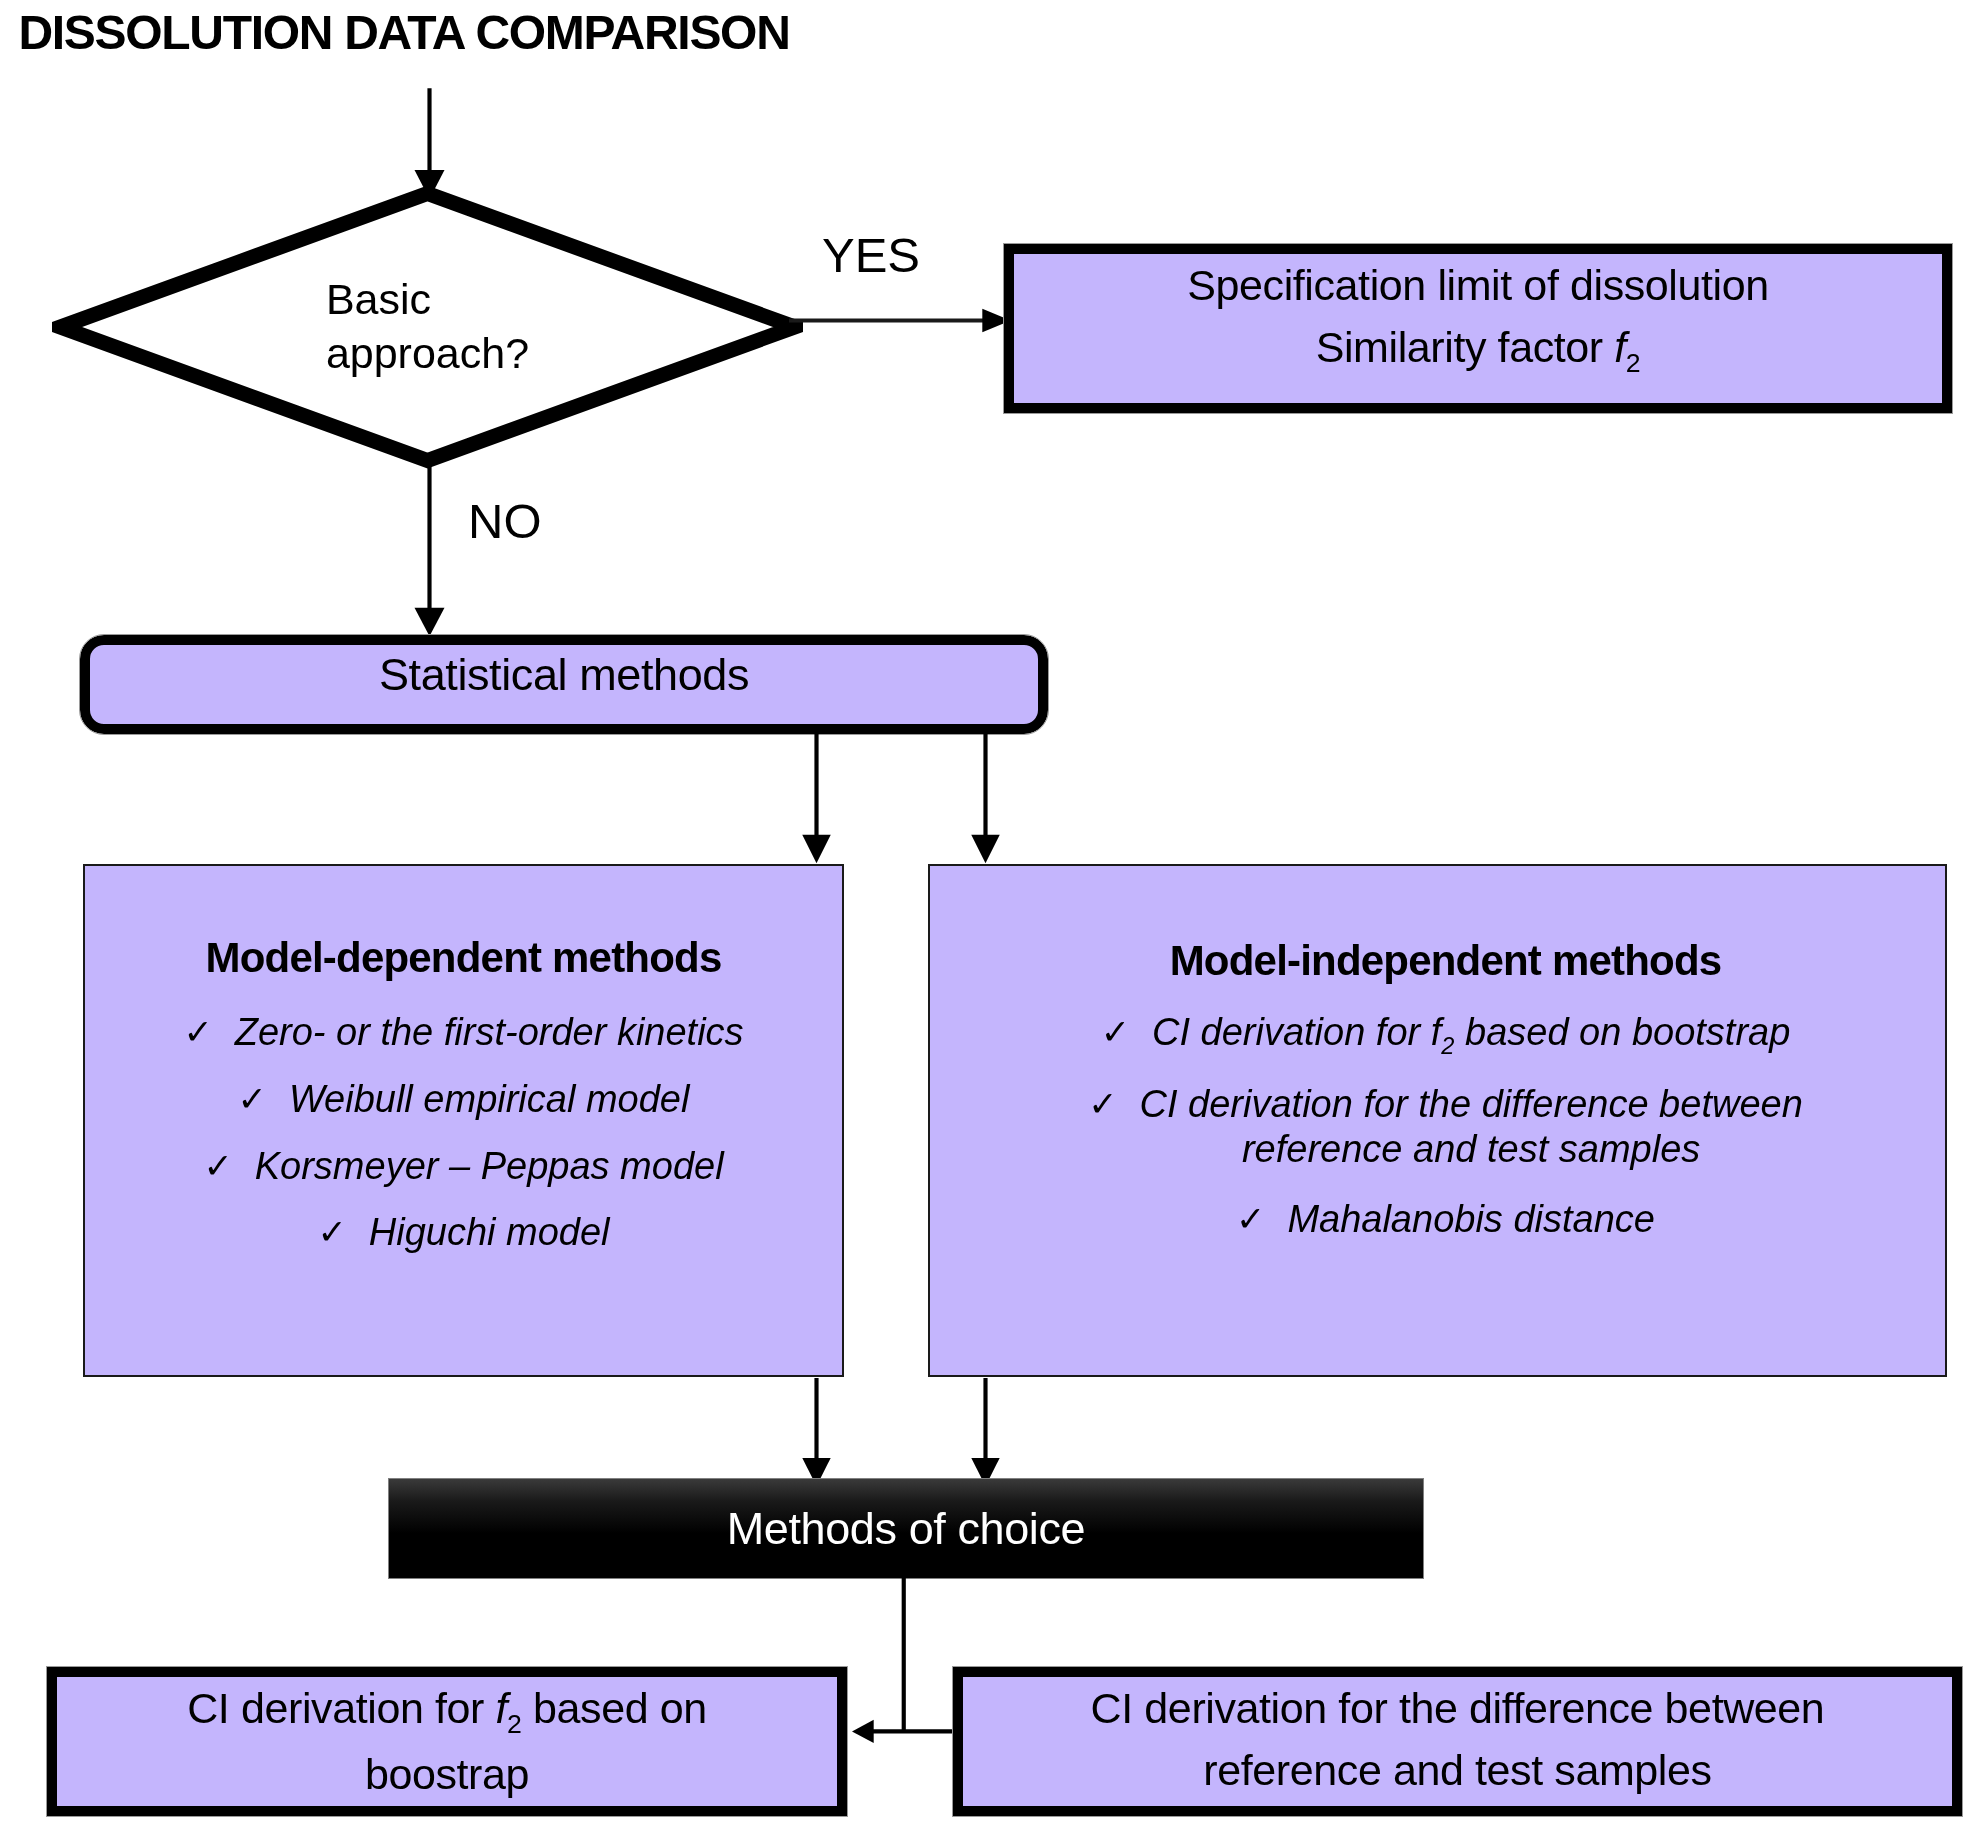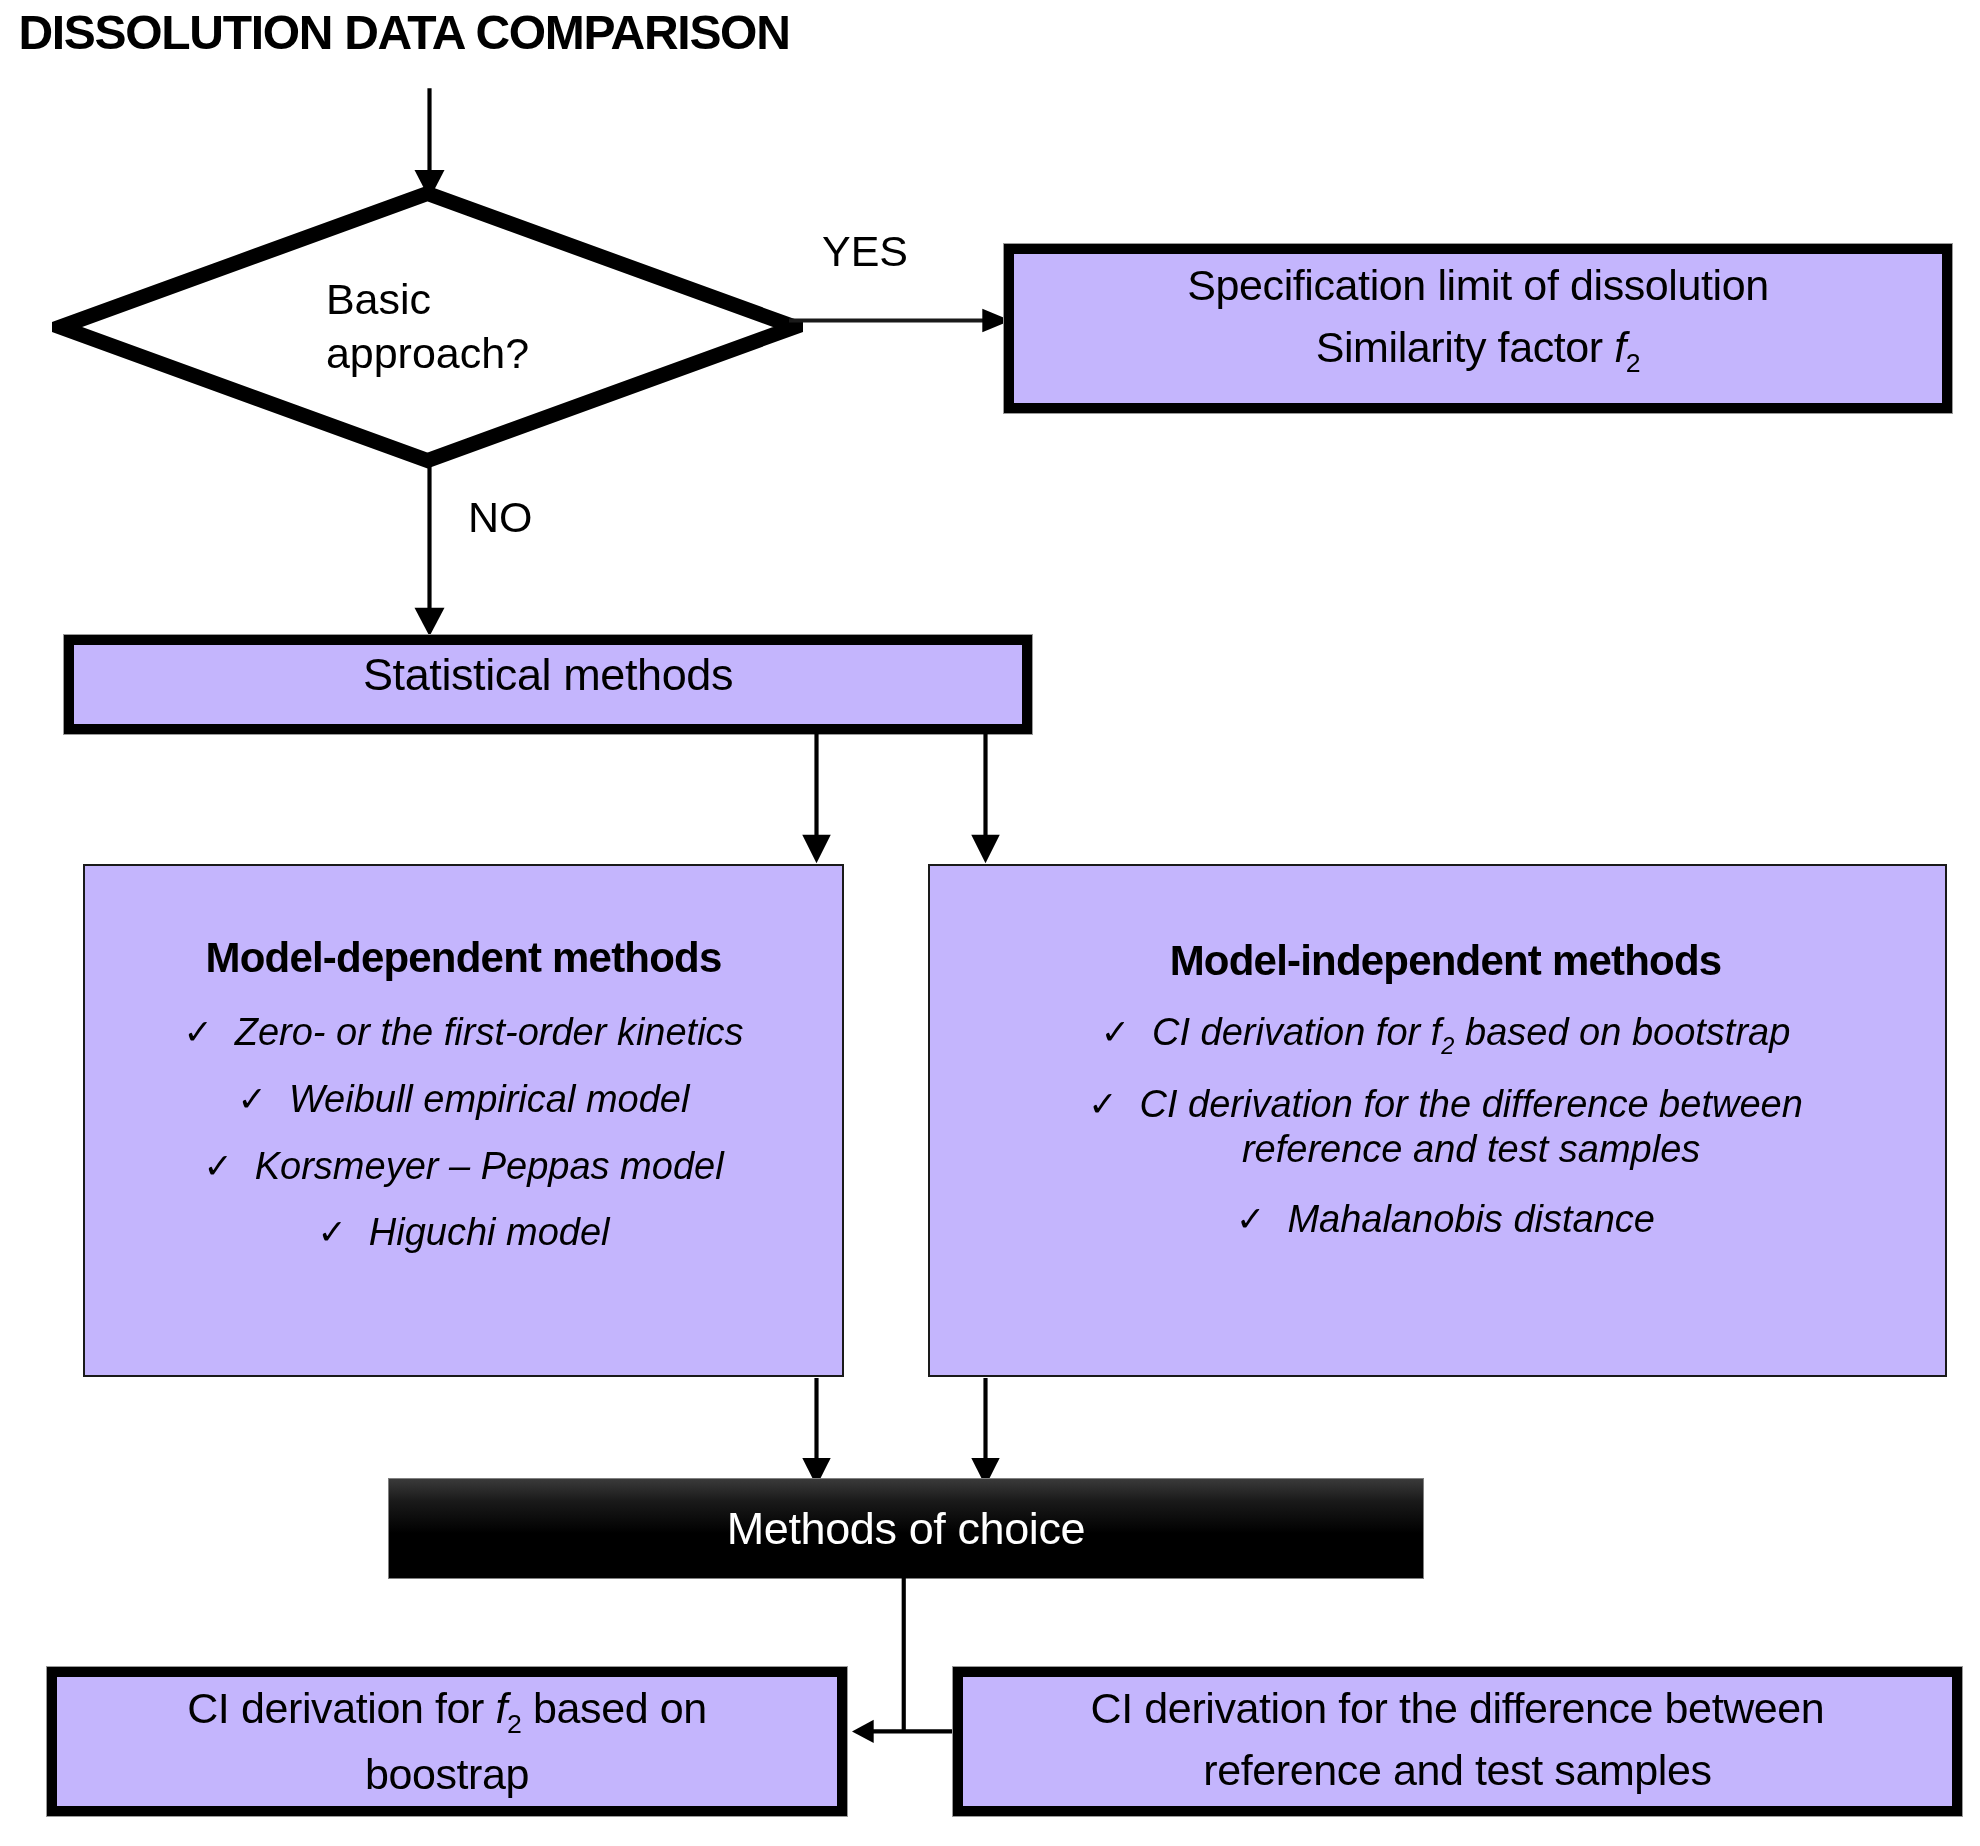--- a/index.html
+++ b/index.html
@@ -70,21 +70,21 @@
 
   
   .conn {
     position: absolute;
   }
   .conn svg { display: block; overflow: visible; }
 
   
   .branch-label {
     position: absolute;
-    font-size: 43px;
+    font-size: 49px;
     white-space: nowrap;
   }
 
   
   .panel-body {
     position: absolute;
     box-sizing: border-box;
     display: flex;
     flex-direction: column;
     align-items: center;
@@ -190,21 +190,21 @@
 
   <div class="branch-label" style="left:468px; top:493px;">NO</div>
 
   <div class="conn" style="left:392px; top:461px;">
     <svg width="75" height="177" viewBox="0 0 90 212">
       <line x1="45" y1="0" x2="45" y2="190" stroke="#000" stroke-width="5"></line>
       <polygon points="45,210 27,176 63,176" fill="#000"></polygon>
     </svg>
   </div>
 
-  <div class="box box-heavy" style="left:64px; top:635px; width:968px; height:99px;">
+  <div class="box box-heavy" style="left:80px; top:635px; width:968px; height:99px;border-radius:24px;">
     <div class="boxtext">Statistical methods</div>
   </div>
 
   <div class="conn" style="left:783px; top:731px;">
     <svg width="67" height="134" viewBox="0 0 80 160">
       <line x1="40" y1="0" x2="40" y2="136" stroke="#000" stroke-width="5"></line>
       <polygon points="40,158 23,124 57,124" fill="#000"></polygon>
     </svg>
   </div>
 

